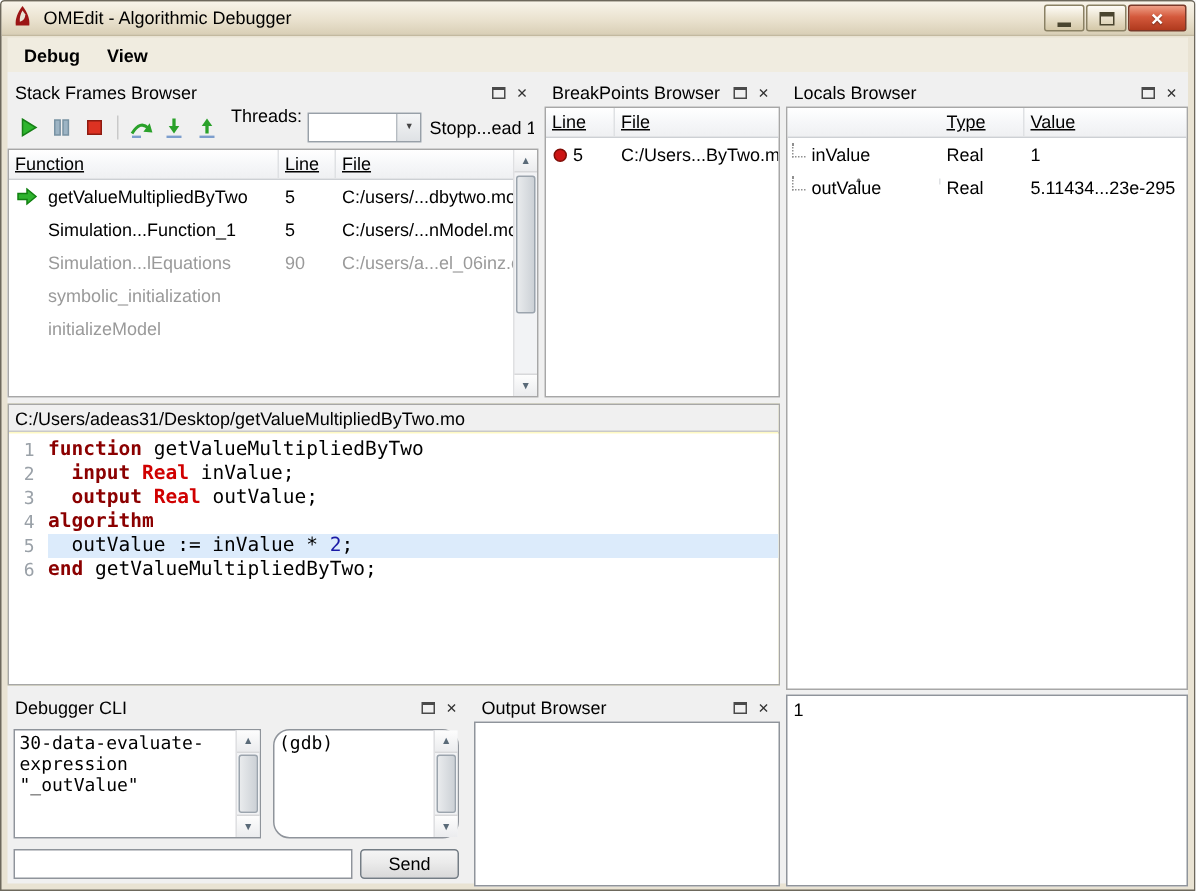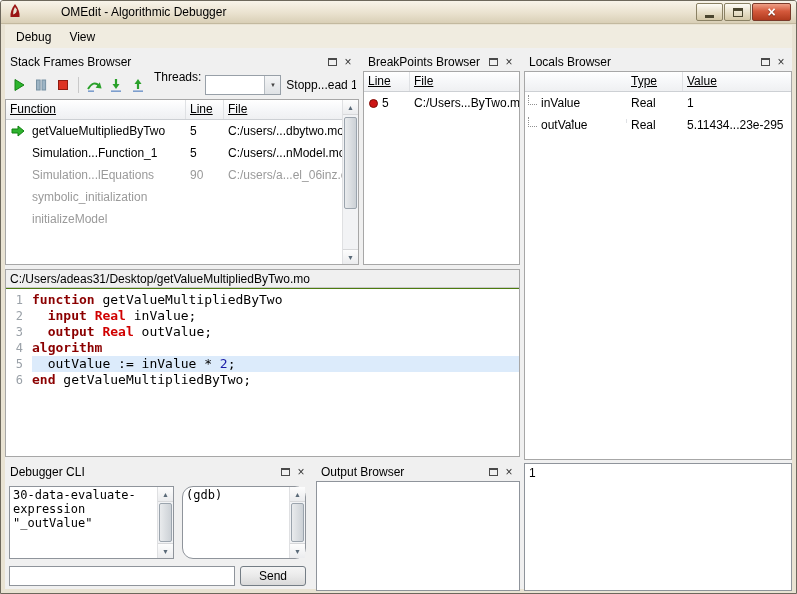--- a/index.html
+++ b/index.html
@@ -6,41 +6,41 @@
     --kw:#8b0000; --ty:#d00000; --nu:#1a1aa6; --clbg:#dcebfb;
     --bp:#cc1414; --arrow:#1ca81c; --dim:#9a9a9a;
   }
   *{margin:0;padding:0;box-sizing:border-box;}
   body{background:#ffffff;font-family:"Liberation Sans",sans-serif;}
   .window{position:relative;width:797px;height:594px;border:1px solid #6d685c;
     border-radius:3px 3px 0 0;background:#e9e3d3;font-size:12px;color:#000;overflow:hidden;}
   
   .titlebar{position:absolute;top:0;left:0;right:0;height:23px;
     background:linear-gradient(#f8f4ea,#eae2cf 55%,#d9cfb6);
-    display:flex;align-items:center;padding:0 6px;border-bottom:1px solid #c3b99f;gap:32px;}
+    display:flex;align-items:center;padding:0 6px;border-bottom:1px solid #c3b99f;}
   .title-text{margin-left:6px;}
   .win-controls{position:absolute;top:2px;right:5px;display:flex;gap:1px;}
   .wbtn{width:27px;height:18px;border:1px solid #8a8164;border-radius:2px;
     background:linear-gradient(#fefcf7,#e9e1cc 50%,#d4c8a8);
     display:flex;align-items:center;justify-content:center;cursor:default;}
   .wbtn.close{width:39px;background:linear-gradient(#ee9f86,#d4593c 45%,#b03a1e);border-color:#7a3a2a;}
   .glyph-min{width:9px;height:3px;background:#4a452f;margin-top:9px;}
   .glyph-max{width:10px;height:9px;border:1px solid #4a452f;border-top-width:3px;}
   .glyph-close{color:#fff;font-weight:bold;font-size:14px;line-height:1;text-shadow:0 1px 1px rgba(0,0,0,.45);}
   
   .menubar{position:absolute;top:24px;left:4px;right:4px;height:23px;background:#f0ece0;
-    display:flex;align-items:center;padding-left:2px;}
+    display:flex;align-items:center;padding-left:2px;font-weight:bold;}
   .menu-item{padding:3px 9px;}
   
   .content{position:absolute;top:47px;left:4px;right:4px;bottom:4px;background:#f0f0f0;}
   .panel{position:absolute;}
   #p-stack{left:0;top:5px;width:354px;height:212px;}
   #p-break{left:358px;top:5px;width:157px;height:212px;}
   #p-locals{left:519px;top:5px;width:268px;height:407px;}
-  #p-editor{left:0;top:221px;width:515px;height:188px;border:1px solid #a7a7a7;background:#4d7c0f;}
+  #p-editor{left:0;top:221px;width:515px;height:188px;border:1px solid #a7a7a7;background:#fef9c3;}
   #p-cli{left:0;top:415px;width:307px;height:128px;}
   #p-output{left:311px;top:415px;width:204px;height:128px;}
   #p-viewer{left:519px;top:415px;width:268px;height:128px;background:#fff;border:1px solid #8f949b;
     padding:2px 4px;}
   
   .dock-header{display:flex;align-items:center;height:18px;padding:1px 3px 1px 5px;}
   .dock-title{flex:1;overflow:hidden;white-space:nowrap;}
   .dock-btn{width:16px;height:14px;display:flex;align-items:center;justify-content:center;
     color:#333;font-size:12px;line-height:1;}
   .float-glyph{display:inline-block;width:9px;height:8px;border:1px solid #4a4a4a;border-top-width:2px;}

